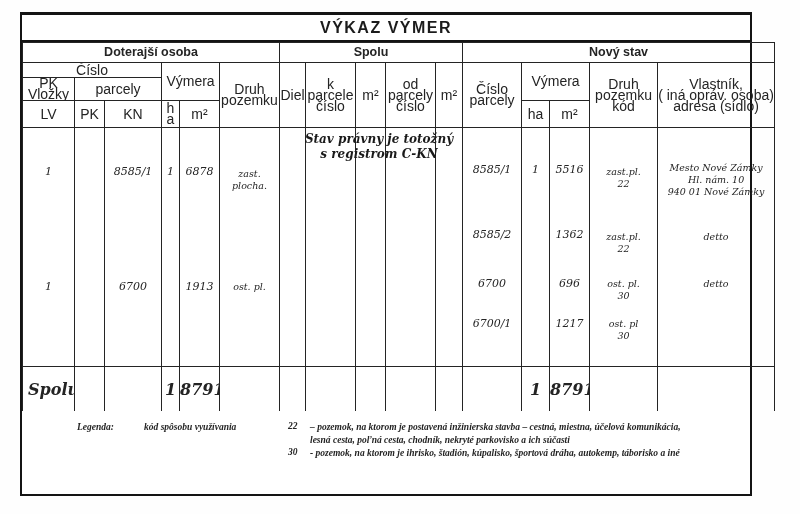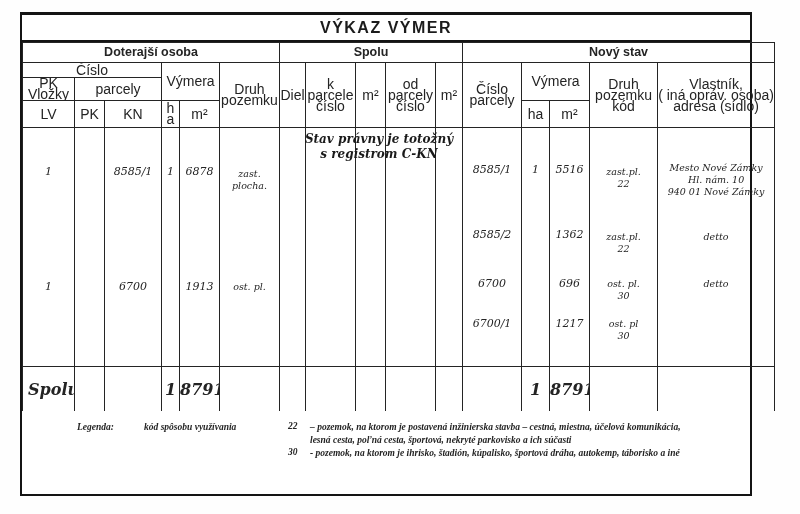--- a/index.html
+++ b/index.html
@@ -219,21 +219,21 @@
     <div class="note">Stav právny je totožný
 s registrom C-KN</div>
 
     <div class="legend">
       <span class="legend-label">Legenda:</span>
       <span class="legend-sub">kód spôsobu využívania</span>
       <div class="legend-items">
         <div class="legend-item">
           <span class="code">22</span>
           <span class="txt">– pozemok, na ktorom je postavená inžinierska stavba – cestná, miestna, účelová komunikácia,
-lesná cesta, poľná cesta, športová, nekryté parkovisko a ich súčasti</span>
+lesná cesta, poľná cesta, chodník, nekryté parkovisko a ich súčasti</span>
         </div>
         <div class="legend-item">
           <span class="code">30</span>
           <span class="txt">- pozemok, na ktorom je ihrisko, štadión, kúpalisko, športová dráha, autokemp, táborisko a iné</span>
         </div>
       </div>
     </div>
 
   </div>
 </div>

